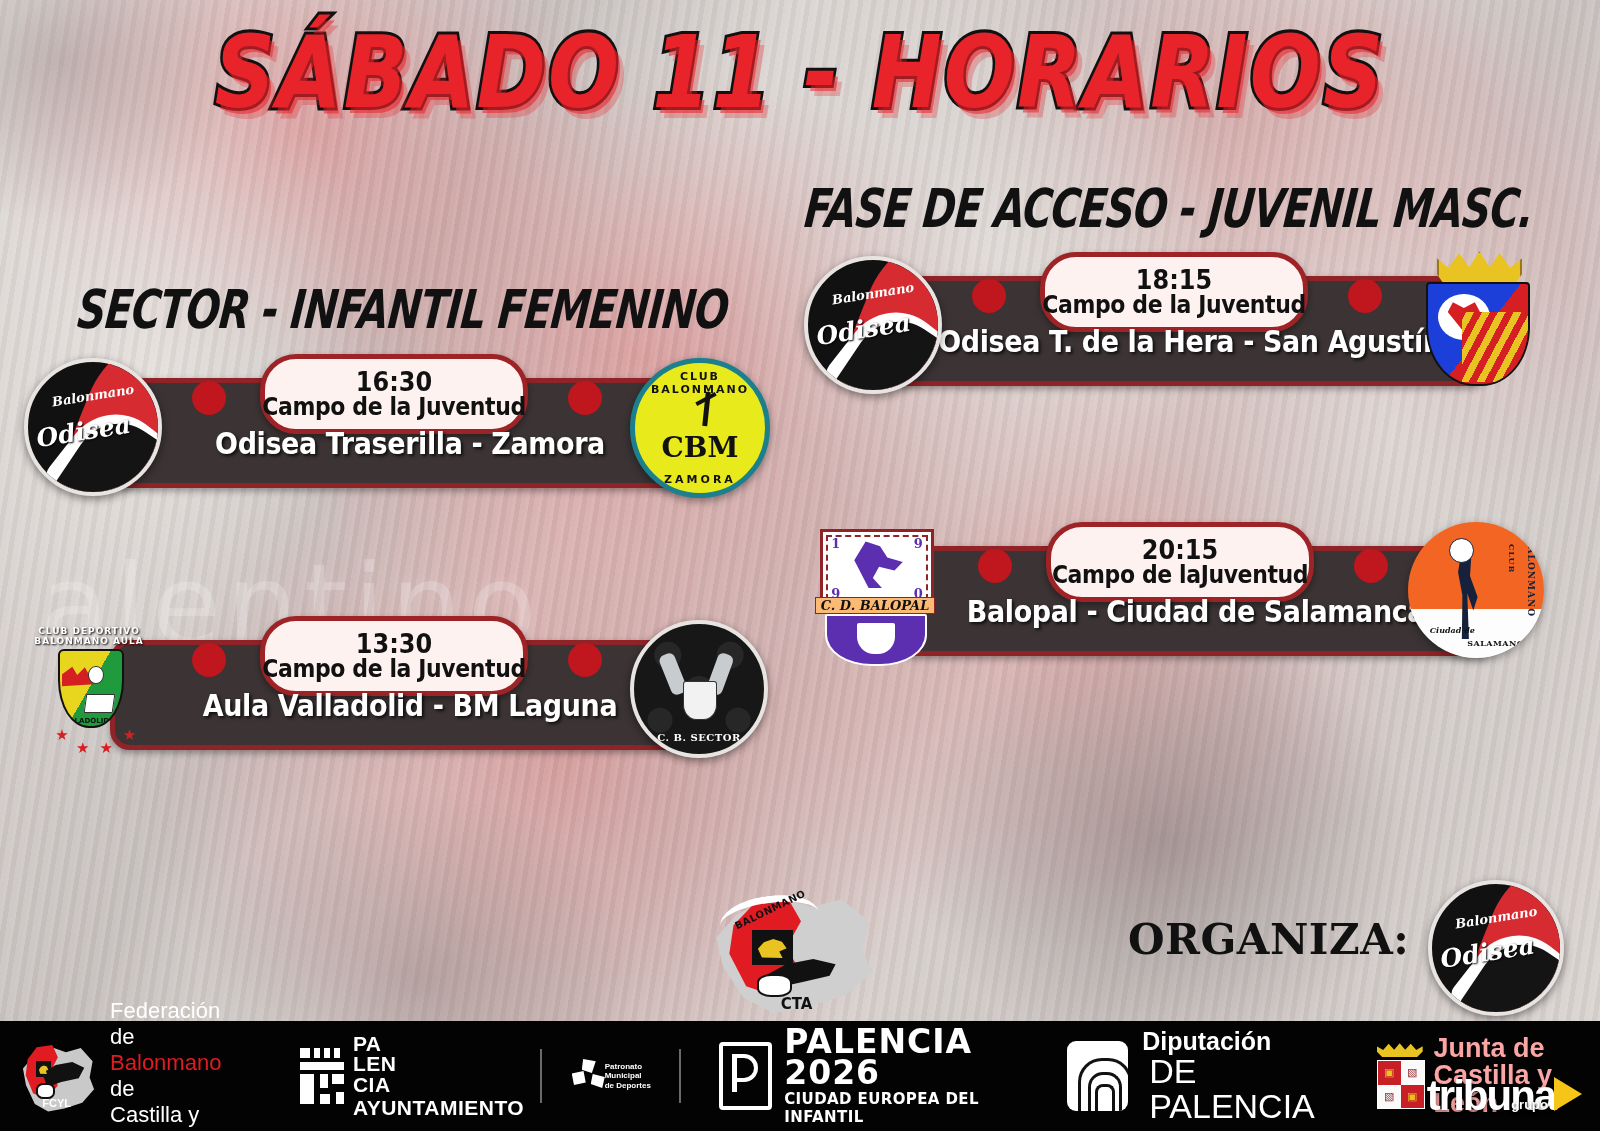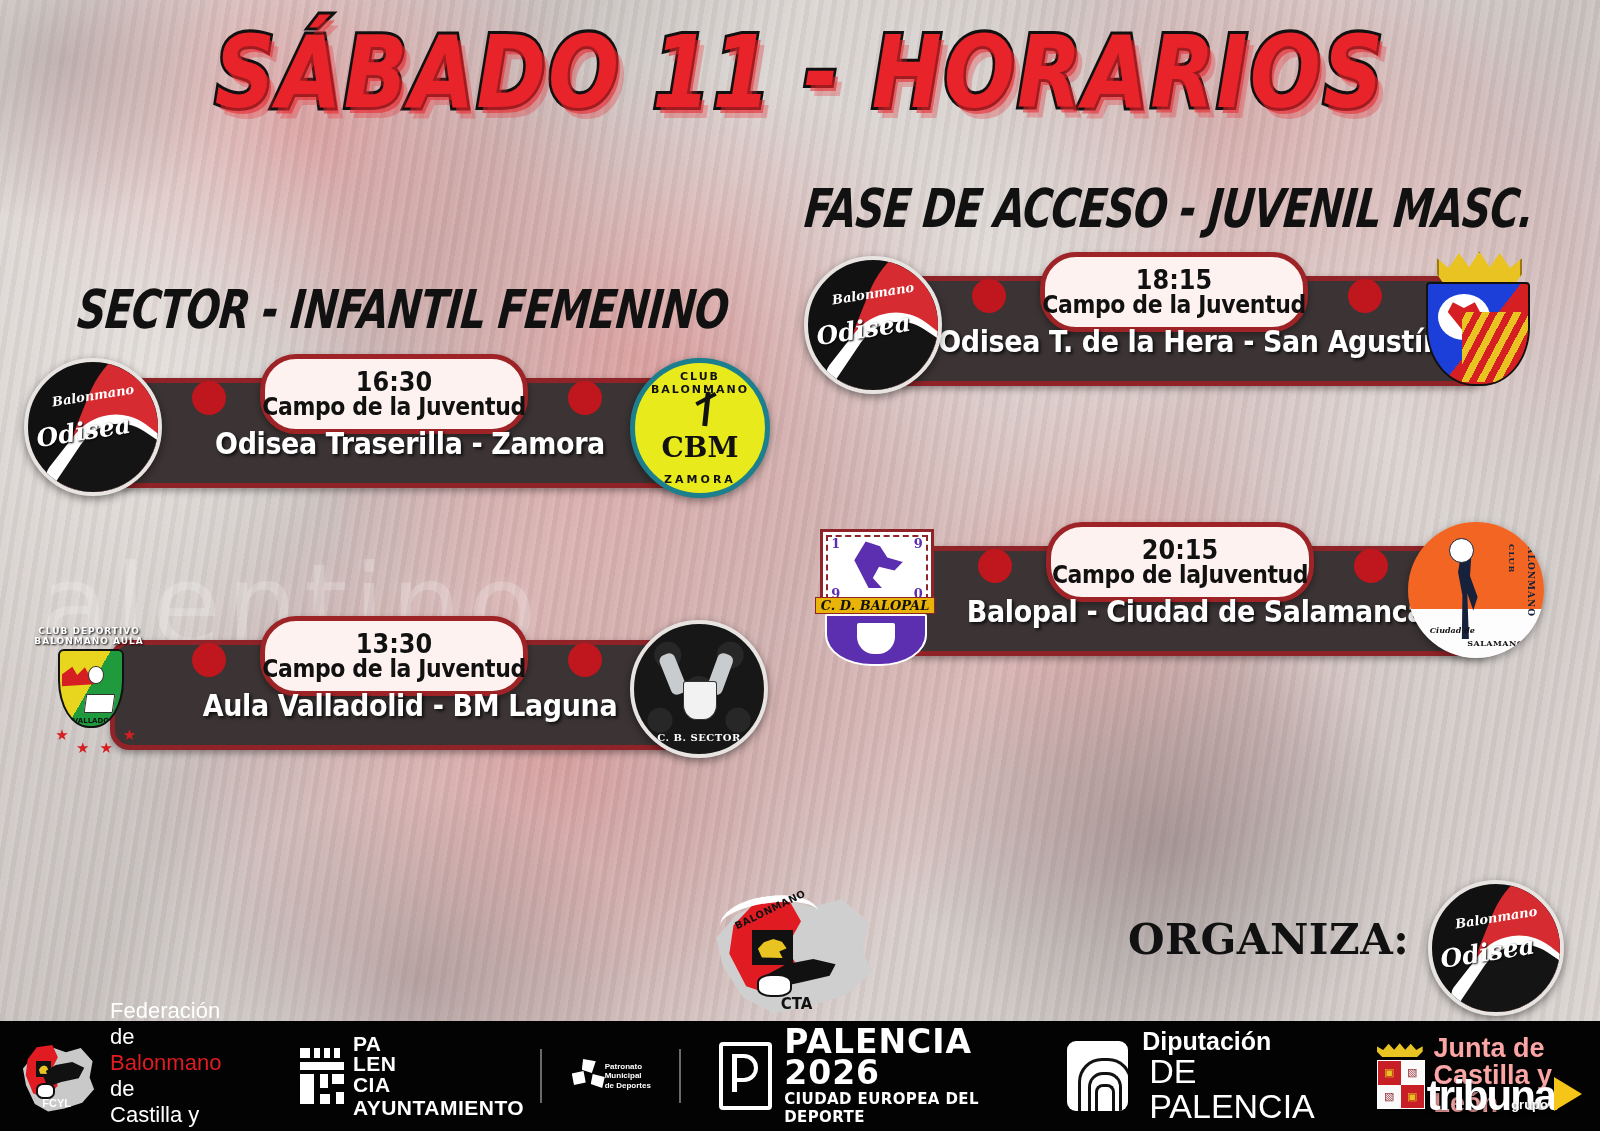--- a/index.html
+++ b/index.html
@@ -185,21 +185,21 @@
   }
   .lg-aula .shield .ball{
     position:absolute;left:46%;top:20%;width:22%;height:22%;border-radius:50%;
     background:#fff;border:1px solid #333;
   }
   .lg-aula .shield .book{
     position:absolute;left:40%;top:58%;width:44%;height:22%;background:#fff;
     border:1px solid #333;transform:skewX(-8deg);
   }
   .lg-aula .shield .vll{
-    position:absolute;left:0;bottom:1px;width:100%;text-align:right;
+    position:absolute;left:0;bottom:1px;width:100%;text-align:left;
     font-family:"DejaVu Sans", sans-serif;font-size:7px;font-weight:700;color:#111;
   }
   .lg-aula .star{
     position:absolute;width:0;height:0;color:#d61f22;font-size:15px;line-height:1;
   }
 
   
   .lg-laguna{
     width:100%;height:100%;border-radius:50%;background:#171717;
     border:4px solid #e8e4e2;position:relative;overflow:hidden;
@@ -267,21 +267,21 @@
   .lg-balopal .box .pl{
     position:absolute;left:26%;top:14%;width:48%;height:66%;background:#5b2fb0;
     clip-path:polygon(28% 0,56% 10%,70% 34%,100% 44%,84% 62%,54% 54%,42% 78%,60% 100%,34% 100%,20% 70%,6% 40%);
   }
   .lg-balopal .box .n{
     position:absolute;font-family:"DejaVu Serif", serif;font-weight:700;font-size:13px;color:#5b2fb0;
   }
   .lg-balopal .name{
     position:absolute;left:4%;top:54%;width:92%;text-align:center;
     font-family:"DejaVu Serif", serif;font-style:italic;font-weight:700;font-size:13px;color:#111;
-    background:#eab308;border:1px solid #8f2327;
+    background:#fdba74;border:1px solid #8f2327;
   }
   .lg-balopal .low{
     position:absolute;left:12%;top:66%;width:76%;height:34%;
     background:#5b2fb0;border:2px solid #fff;
     border-radius:2px 2px 46% 46%/2px 2px 60% 60%;
   }
   .lg-balopal .low .sh{
     position:absolute;left:30%;top:16%;width:40%;height:64%;background:#fff;
     border-radius:2px 2px 44% 44%/2px 2px 56% 56%;
   }
@@ -742,21 +742,21 @@
         </div>
       </div>
     </div>
 
     <div class="fsep"></div>
 
     <div class="p2026">
       <div class="mark"></div>
       <div class="w">
         <div class="l1">PALENCIA 2026</div>
-        <div class="l2">CIUDAD EUROPEA DEL DEPORTE</div>
+        <div class="l2">CIUDAD EUROPEA DEL INFANTIL</div>
       </div>
     </div>
 
     <div class="dip">
       <div class="sq">
           <div class="arches"></div>
         </div>
       <div class="w">
         <div class="l1">Diputación</div>
         <div class="l2">DE PALENCIA</div>

